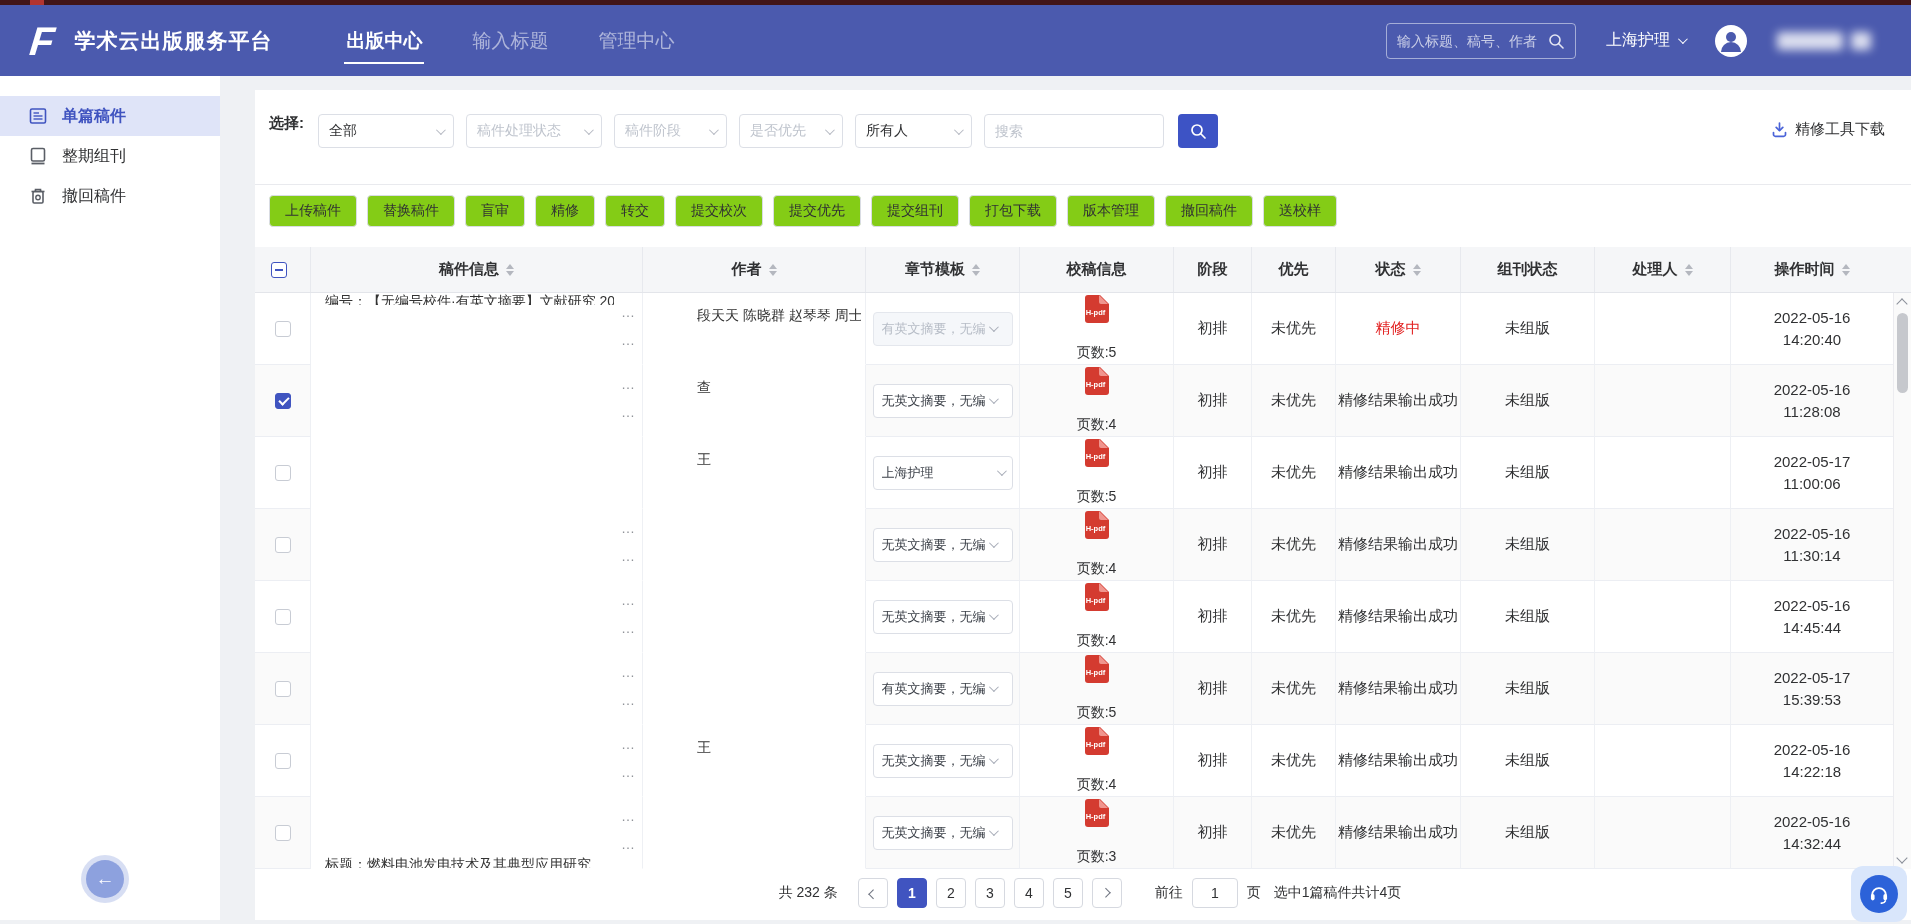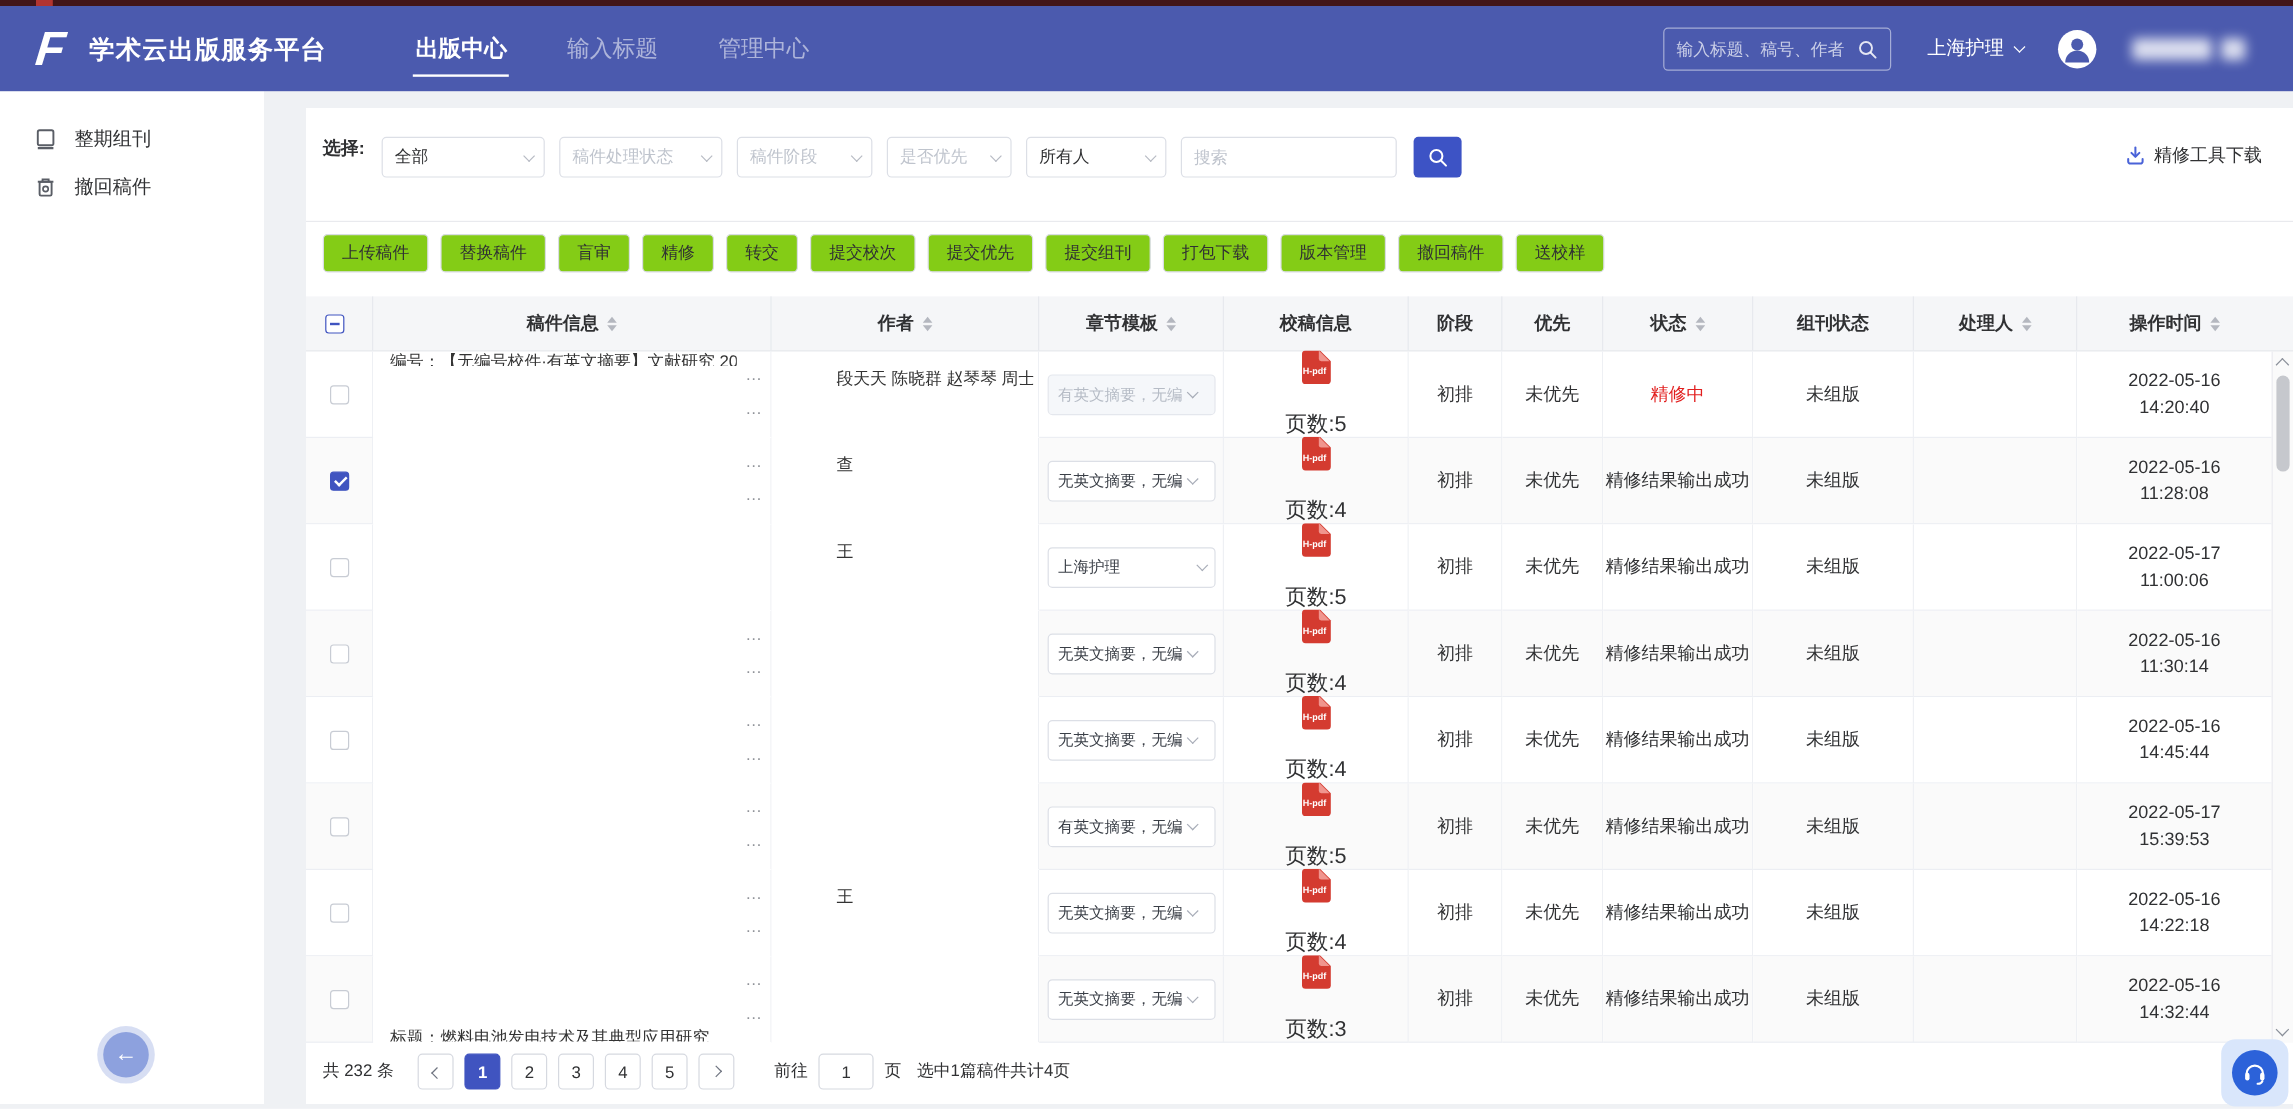--- a/index.html
+++ b/index.html
@@ -94,31 +94,31 @@
   .dots { display:none; position:absolute; right:6px; color:#909399; font-size:14px; letter-spacing:1px; line-height:1; }
   .dots.show { display:block; }
   .dots.d1 { top:12px; } .dots.d2 { top:40px; }
   .author { position:absolute; top:12px; left:16px; right:4px; height:20px; line-height:20px; overflow:hidden; white-space:nowrap; font-size:14px; color:#333;margin-left:38px; }
   .sel { width:140px; height:34px; border:1px solid #dcdfe6; border-radius:4px; background:#fff; display:flex; align-items:center; padding:0 8px; font-size:13px; color:#3a3f47; cursor:pointer; }
   .sel .chev { border-color:#a8adb8; margin-left:3px; }
   .sel.disabled { background:#f5f7fa; color:#b6bcc6; border-color:#e4e7ed; }
   .sel.full { justify-content:space-between; }
   .sel-text { white-space:nowrap; overflow:hidden; }
   .pdfwrap { display:flex; flex-direction:column; align-items:center; gap:18px; cursor:pointer; }
-  .pdfwrap .pages { font-size:18px; color:#303133; }
+  .pdfwrap .pages { font-size:14px; color:#303133; }
   .status.red { color:#e21f1f; }
   .timecell { display:flex; flex-direction:column; align-items:center; line-height:22px; font-size:15px; }
   
   .vscroll { position:absolute; top:0; right:0; bottom:0; width:18px; background:#fafafa; border-left:1px solid #ececf0; z-index:3; }
   .vs-up, .vs-down { position:absolute; left:4px; width:8px; height:8px; border-right:1.6px solid #8a8f99; border-bottom:1.6px solid #8a8f99; cursor:pointer; }
   .vs-up { top:7px; transform:rotate(-135deg); }
   .vs-down { bottom:7px; transform:rotate(45deg); }
   .vs-thumb { position:absolute; top:20px; left:3px; width:11px; height:80px; border-radius:6px; background:#c6c8cd; cursor:pointer; }
   
-  .pagination { display:flex; align-items:center; padding-left:14px; margin-top:9px; font-size:14px; color:#303133; }
+  .pagination { display:flex; align-items:center; padding-left:14px; margin-top:9px; font-size:14px; color:#303133;justify-content:center; }
   .pg-total { margin-right:20px; }
   .pg-box { width:30px; height:30px; border:1px solid #d6d9e0; border-radius:4px; background:#fff; display:flex; align-items:center; justify-content:center; margin-right:9px; font-size:14px; color:#303133; cursor:pointer; }
   .pg-box .chev { border-color:#6f7480; }
   .pg-box .chev.left { transform:rotate(135deg) translateY(-1px); }
   .pg-box .chev.right { transform:rotate(-45deg) translateY(-1px); }
   .pg-box.active { background:#4054c0; border-color:#4054c0; color:#fff; font-weight:bold; }
   .pg-goto { margin-left:24px; display:flex; align-items:center; gap:9px; }
   .pg-input { width:46px; height:30px; border:1px solid #d6d9e0; border-radius:4px; text-align:center; font-size:14px; font-family:inherit; outline:none; color:#303133; }
   .pg-selected { margin-left:4px; }
   
@@ -159,20 +159,29 @@
         </svg>
     </div>
     <div class="blurname">
         <i class="b1"></i>
         <i class="b2"></i>
       </div>
   </div>
 </header>
 
 <aside class="sidebar">
+  <div class="side-item active">
+    <svg width="20" height="20" viewBox="0 0 20 20" fill="none">
+        <rect class="ic" x="2.5" y="3" width="15" height="14" rx="1.5" stroke-width="1.6"></rect>
+        <line class="ic" x1="5.5" y1="7" x2="11" y2="7" stroke-width="1.4"></line>
+        <line class="ic" x1="5.5" y1="10" x2="14.5" y2="10" stroke-width="1.4"></line>
+        <line class="ic" x1="5.5" y1="13" x2="14.5" y2="13" stroke-width="1.4"></line>
+      </svg>
+    <span>单篇稿件</span>
+  </div>
   <div class="side-item">
     <svg width="20" height="20" viewBox="0 0 20 20" fill="none">
         <rect class="ic" x="3.5" y="2.5" width="13" height="12.5" rx="1.5" stroke-width="1.6"></rect>
         <path class="ic" d="M3.5 17.5h13" stroke-width="1.8"></path>
       </svg>
     <span>整期组刊</span>
   </div>
   <div class="side-item">
     <svg width="20" height="20" viewBox="0 0 20 20" fill="none">
         <path class="ic" d="M3.5 5.5h13" stroke-width="1.6"></path>

